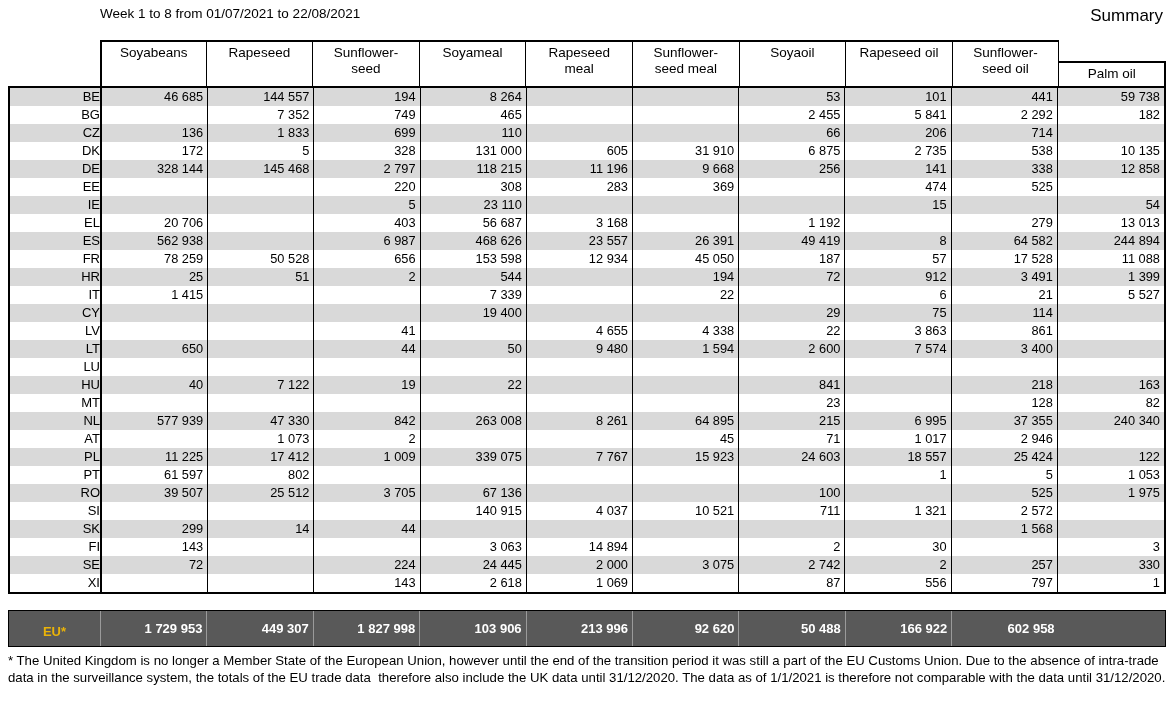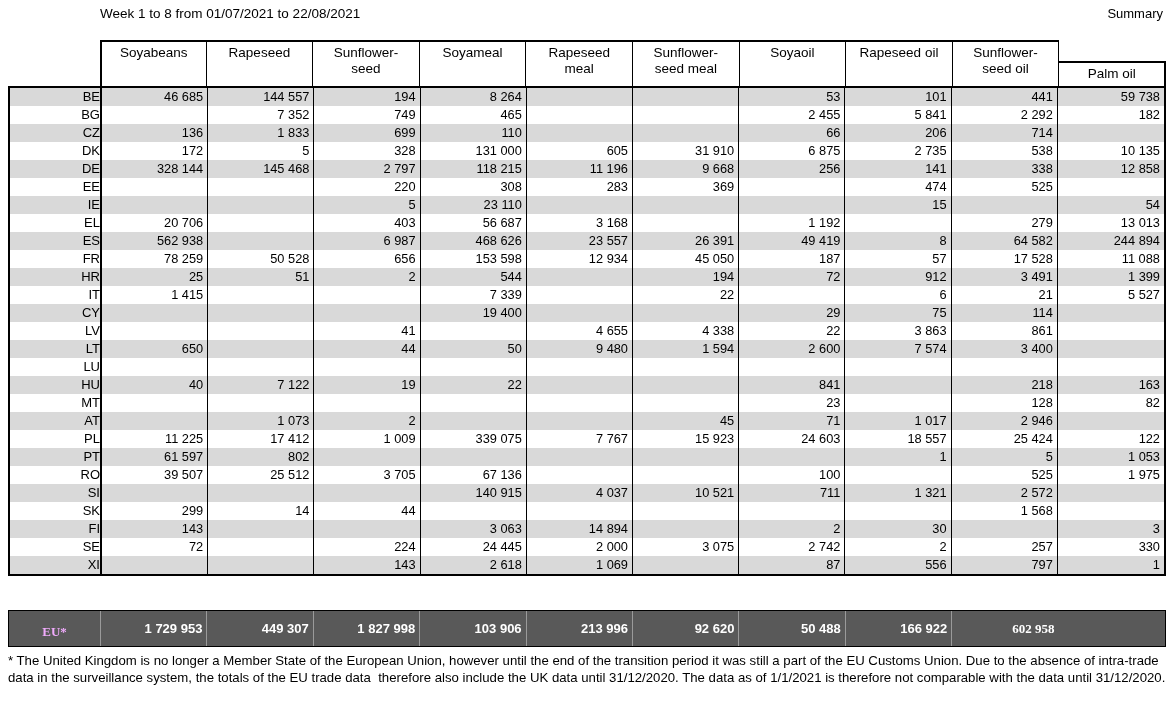--- a/index.html
+++ b/index.html
@@ -13,21 +13,21 @@
     overflow: hidden;
   }
 
   
   .page-title {
     position: absolute; left: 100px; top: 6px;
     font-size: 13.5px;
   }
   .summary-label {
     position: absolute; right: 7px; top: 6px;
-    font-size: 13px;
+    font-size: 17px;
   }
 
   
   .grid-row {
     display: grid;
     grid-template-columns: 92px repeat(10, 1fr);
   }
 
   
   #header-row {
@@ -80,33 +80,32 @@
   .dcell:last-child { border-right: none; }
 
   
   #total-row {
     position: absolute; left: 8px; top: 610px;
     width: 1158px; height: 37px;
     background: var(--total-bg);
     border: 1px solid var(--border);
   }
   .total-label {
-    color: #f0abfc; font-weight: bold; font-size: 13px;
+    color: #eab308; font-weight: bold; font-size: 13px;
     display: flex; align-items: center; justify-content: center;
     padding-top: 6px;
     border-right: 1px solid #9a9a9a;
-    font-family: Liberation Serif, serif;
   }
   .tcell {
     color: #ffffff; font-weight: bold; font-size: 13px;
     display: flex; align-items: center; justify-content: flex-end;
     padding-right: 4px;
     border-right: 1px solid #9a9a9a;
   }
-  .tcell:last-child { border-right: none; font-family: Liberation Serif, serif; }
+  .tcell:last-child { border-right: none; }
 
   
   .footnote {
     position: absolute; left: 8px; top: 652px;
     width: 1158px;
     font-size: 13.2px; line-height: 17px;
     white-space: pre-wrap;
   }
 </style>
 </head>
@@ -367,20 +366,33 @@
       <div class="dcell"></div>
       <div class="dcell"></div>
       <div class="dcell"></div>
       <div class="dcell"></div>
       <div class="dcell">23</div>
       <div class="dcell"></div>
       <div class="dcell">128</div>
       <div class="dcell">82</div>
     </div>
     <div class="trow grid-row">
+      <div class="label-cell">NL</div>
+      <div class="dcell">577 939</div>
+      <div class="dcell">47 330</div>
+      <div class="dcell">842</div>
+      <div class="dcell">263 008</div>
+      <div class="dcell">8 261</div>
+      <div class="dcell">64 895</div>
+      <div class="dcell">215</div>
+      <div class="dcell">6 995</div>
+      <div class="dcell">37 355</div>
+      <div class="dcell">240 340</div>
+    </div>
+    <div class="trow grid-row">
       <div class="label-cell">AT</div>
       <div class="dcell"></div>
       <div class="dcell">1 073</div>
       <div class="dcell">2</div>
       <div class="dcell"></div>
       <div class="dcell"></div>
       <div class="dcell">45</div>
       <div class="dcell">71</div>
       <div class="dcell">1 017</div>
       <div class="dcell">2 946</div>

